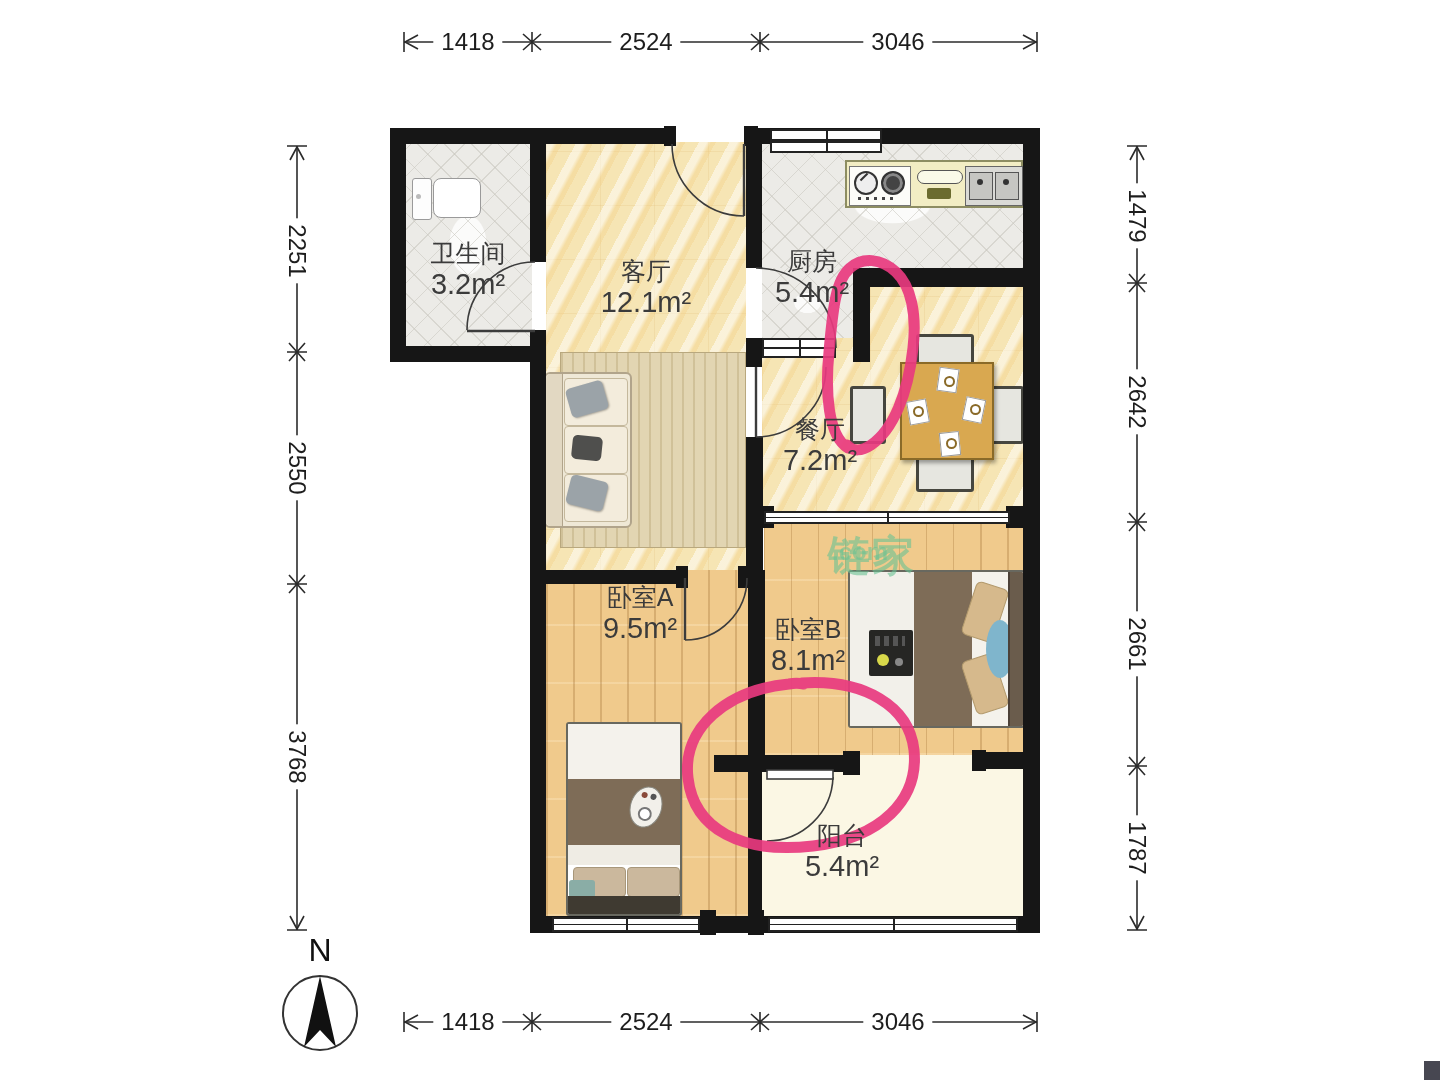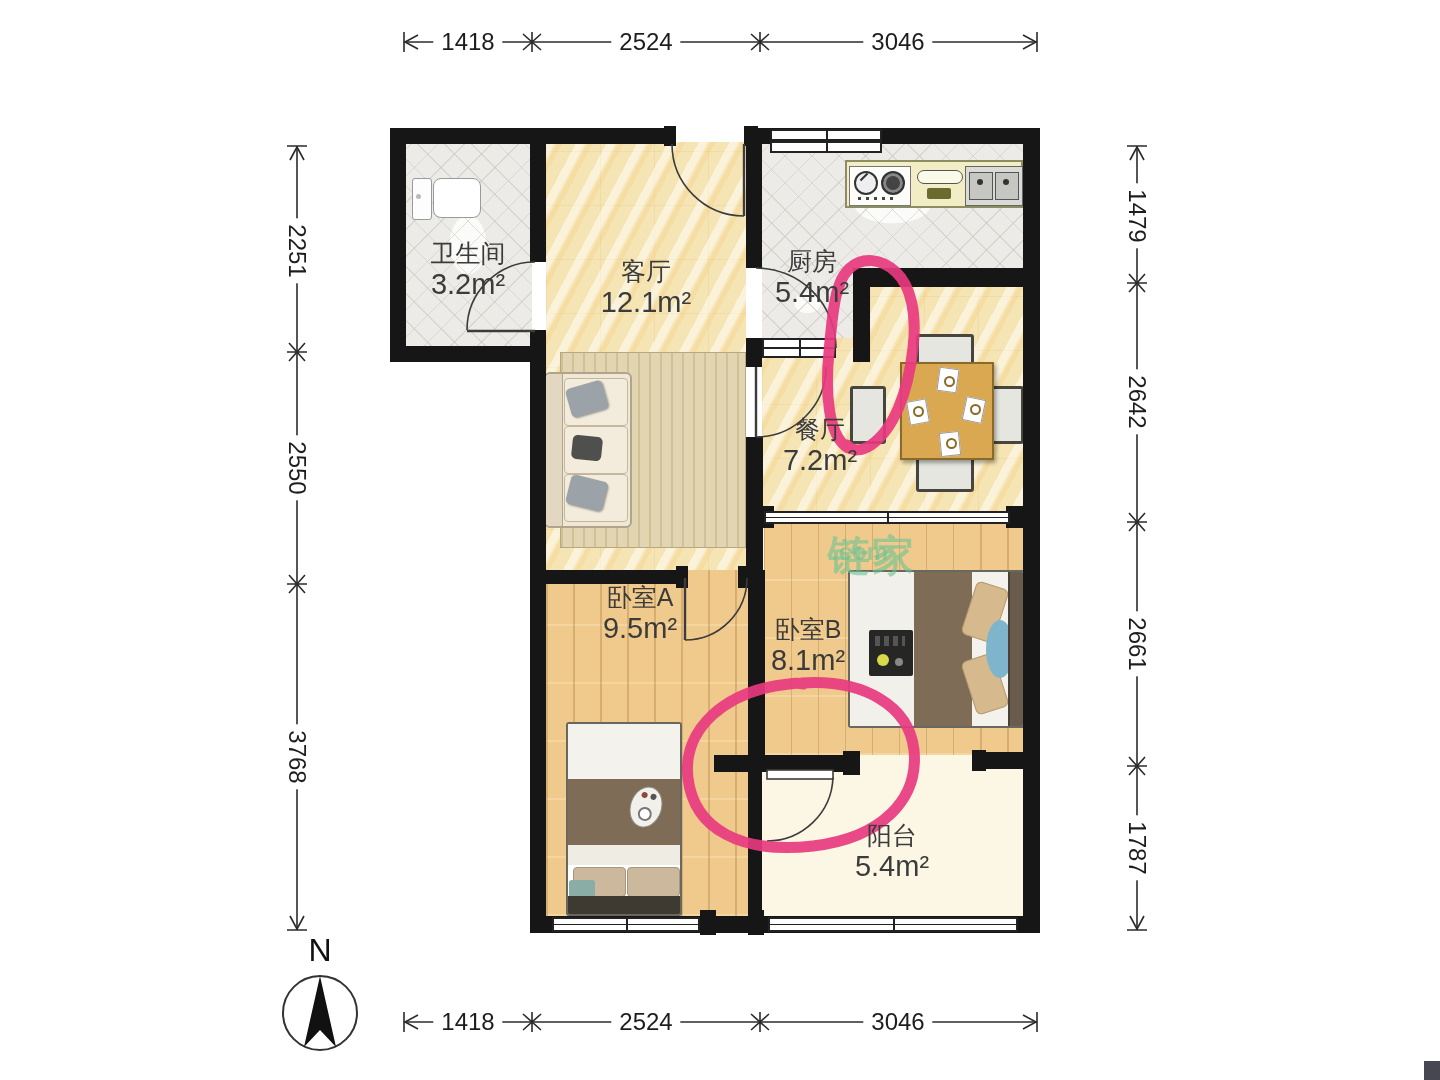--- a/index.html
+++ b/index.html
@@ -239,21 +239,21 @@
       <div class="ar">7.2m²</div>
   </div>
   <div class="roomlabel" style="left:640px;top:614px;">
     <div class="nm">卧室A</div>
       <div class="ar">9.5m²</div>
   </div>
   <div class="roomlabel" style="left:808px;top:646px;">
     <div class="nm">卧室B</div>
       <div class="ar">8.1m²</div>
   </div>
-  <div class="roomlabel" style="left:892px;top:852px;">
+  <div class="roomlabel" style="left:842px;top:852px;">
     <div class="nm">阳台</div>
       <div class="ar">5.4m²</div>
   </div>
 
   <span class="dimlabel" style="left:468px;top:42px;">1418</span>
   <span class="dimlabel" style="left:646px;top:42px;">2524</span>
   <span class="dimlabel" style="left:898px;top:42px;">3046</span>
   <span class="dimlabel" style="left:468px;top:1022px;">1418</span>
   <span class="dimlabel" style="left:646px;top:1022px;">2524</span>
   <span class="dimlabel" style="left:898px;top:1022px;">3046</span>

